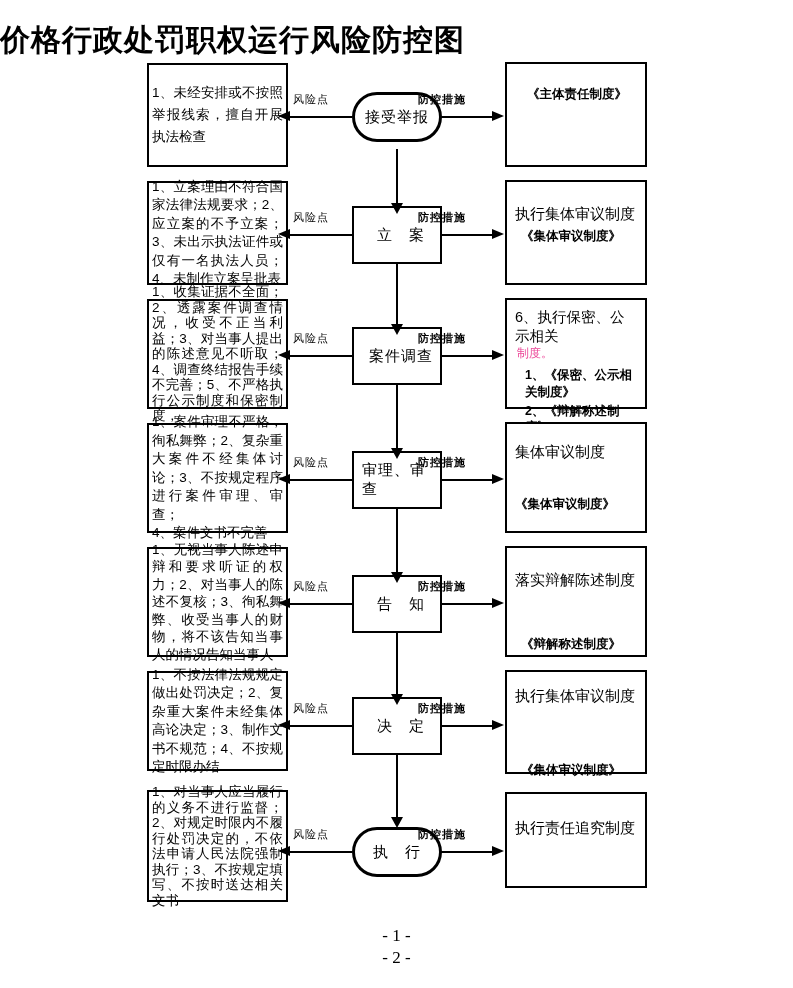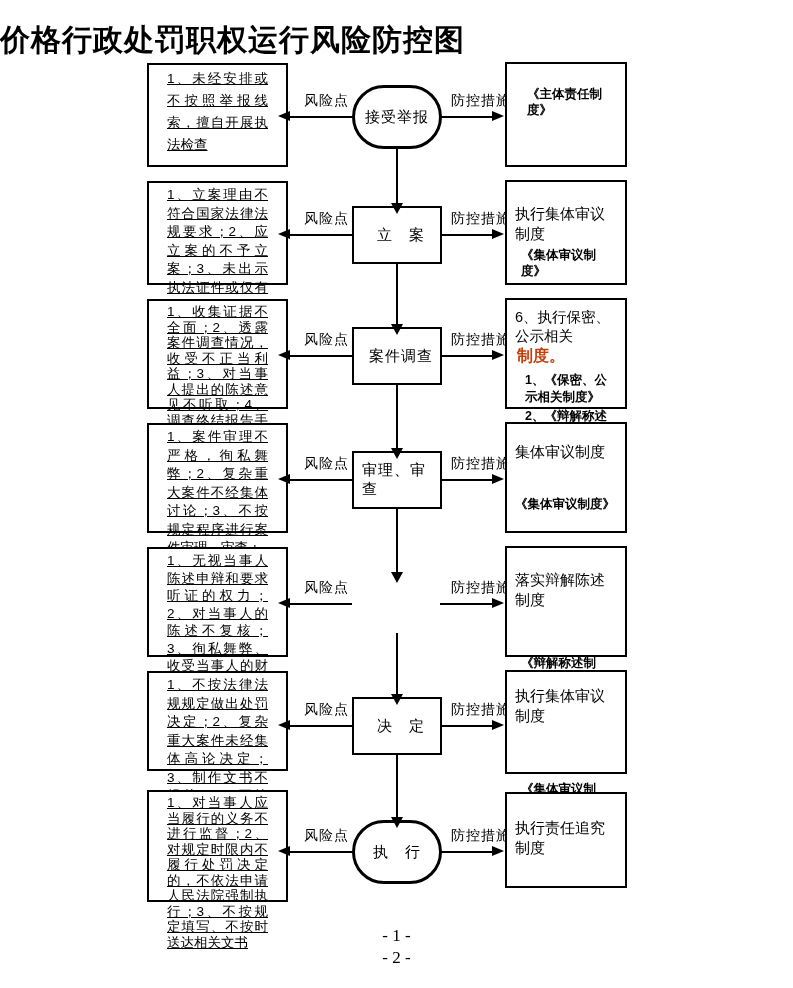--- a/index.html
+++ b/index.html
@@ -8,59 +8,59 @@
   .title{position:absolute;top:20px;left:0;width:793px;text-align:left;
          font-size:30px;font-weight:600;letter-spacing:1px;}
 
   #flow{position:absolute;top:58px;left:0;width:793px;}
 
   .row{position:relative;width:793px;}
   .r0{height:118px}.r1{height:118px}.r2{height:124px}.r3{height:124px}
   .r4{height:124px}.r5{height:120px}.r6{height:132px}
 
   .box{position:absolute;border:2px solid #000;background:#fff;box-sizing:border-box;}
-  .left-box{left:147px;width:141px;top:5px;bottom:9px;display:flex;padding:3px 18px;text-decoration:underline;}
+  .left-box{left:147px;width:141px;top:5px;bottom:9px;display:flex;align-items:center;padding:3px 3px;}
   .r5 .left-box{bottom:15px}
   .r6 .left-box{top:4px;bottom:16px}
   .risk-text{font-size:13.5px;line-height:18.5px;text-align:justify;text-justify:inter-character;
              white-space:pre-line;width:100%;}
   .r0 .risk-text{line-height:22px}
   .r2 .risk-text,.r6 .risk-text{line-height:15.5px}
   .r4 .risk-text{line-height:17.5px}
 
-  .right-box{left:505px;width:122px;top:4px;bottom:9px;padding:4px 8px;}
+  .right-box{left:505px;width:142px;top:4px;bottom:9px;padding:4px 8px;}
   .r5 .right-box{bottom:12px}
   .r6 .right-box{top:6px;bottom:30px}
   .m-line{font-size:15px;line-height:1.3;}
   .m-line.b{font-weight:bold;font-size:12.5px;}
-  .m-line.s{font-size:16px;color:#c2410c;font-weight:bold;}
+  .m-line.s{font-size:12px;color:#ec4899;}
   .r0 .m0{margin-top:18px;margin-left:12px;}
   .r1 .m0{margin-top:18px;}      .r1 .m1{margin-top:4px;margin-left:6px;}
   .r2 .m0{margin-top:4px;font-size:14.5px;} .r2 .m1{margin-left:2px;} .r2 .m2{margin-top:6px;margin-left:10px;} .r2 .m3{margin-top:3px;margin-left:10px;}
   .r3 .m0{margin-top:14px;}      .r3 .m1{margin-top:34px;}
   .r4 .m0{margin-top:18px;}      .r4 .m1{margin-top:46px;margin-left:6px;}
   .r5 .m0{margin-top:10px;}      .r5 .m1{margin-top:56px;margin-left:6px;}
   .r6 .m0{margin-top:20px;}
 
   .shape{position:absolute;left:352px;width:90px;top:50%;transform:translateY(-50%);
          border:2px solid #000;background:#fff;box-sizing:border-box;
          display:flex;align-items:center;justify-content:center;font-size:15px;letter-spacing:1px;}
   .shape.rect{height:58px;padding-left:8px;}
-  .shape.oval{height:64px;border-radius:32px;border-width:3px;}
+  .shape.oval{height:50px;border-radius:32px;border-width:3px;}
 
   .h-arrow{position:absolute;top:50%;height:2px;margin-top:-1px;background:#000;}
   .left-arrow{left:289px;width:63px;}
   .right-arrow{left:440px;width:53px;}
   .ah{position:absolute;width:0;height:0;}
   .ah-left{left:-11px;top:-5px;border-top:5px solid transparent;border-bottom:5px solid transparent;border-right:12px solid #000;}
   .ah-right{right:-11px;top:-5px;border-top:5px solid transparent;border-bottom:5px solid transparent;border-left:12px solid #000;}
 
-  .arrow-label{position:absolute;top:calc(50% - 25px);font-size:14px;text-align:right;letter-spacing:1px;}
+  .arrow-label{position:absolute;top:calc(50% - 25px);font-size:11px;text-align:left;letter-spacing:1px;}
   .risk-label{left:293px;width:56px;}
-  .measure-label{left:445px;width:66px;}
+  .measure-label{left:418px;width:66px;font-weight:bold;}
 
   .v-line{position:absolute;left:396px;width:2px;background:#000;}
   .v-in{top:0;height:calc(50% - 31px);}
   .row .oval ~ .v-in{height:calc(50% - 34px);}
   .v-out{bottom:0;top:calc(50% + 29px);}
   .r0 .v-out{top:calc(50% + 32px);}
   .v-in .ah-down{left:-5px;bottom:-10px;border-left:6px solid transparent;border-right:6px solid transparent;border-top:11px solid #000;}
 
   .footer{position:absolute;left:0;width:793px;top:925px;text-align:center;
           font-family:"Liberation Serif",serif;font-size:17px;line-height:22px;}
@@ -168,20 +168,23 @@
       </div>
   </div>
     <div class="row r4">
     <div class="left-box box">
       <span class="risk-text">1、无视当事人陈述申辩和要求听证的权力；2、对当事人的陈述不复核；3、徇私舞弊、收受当事人的财物，将不该告知当事人的情况告知当事人</span>
     </div>
     <div class="h-arrow left-arrow">
       <span class="ah ah-left"></span>
     </div>
     <div class="arrow-label risk-label">风险点</div>
+    <div class="shape rect">
+      <span>告　知</span>
+    </div>
     <div class="h-arrow right-arrow">
       <span class="ah ah-right"></span>
     </div>
     <div class="arrow-label measure-label">防控措施</div>
     <div class="v-line v-in">
       <span class="ah ah-down"></span>
     </div>
     <div class="v-line v-out"></div>
     <div class="right-box box">
         <div class="m-line m0">落实辩解陈述制度</div>

